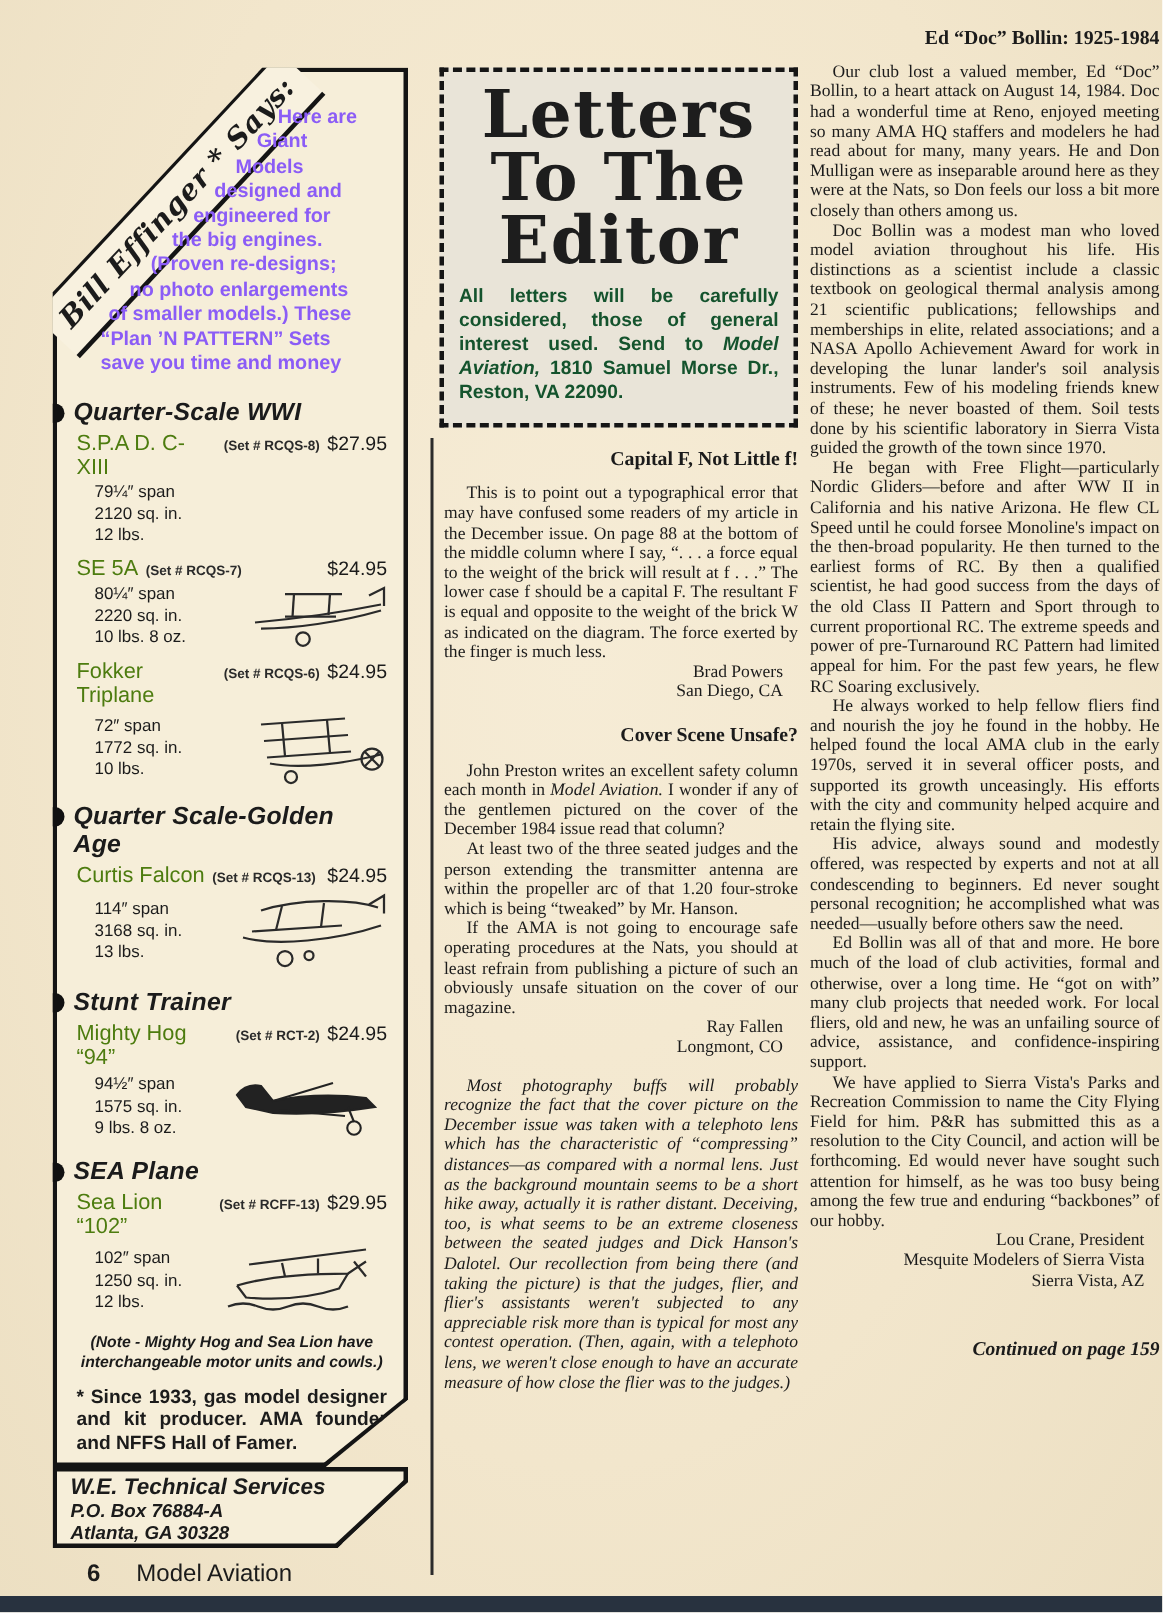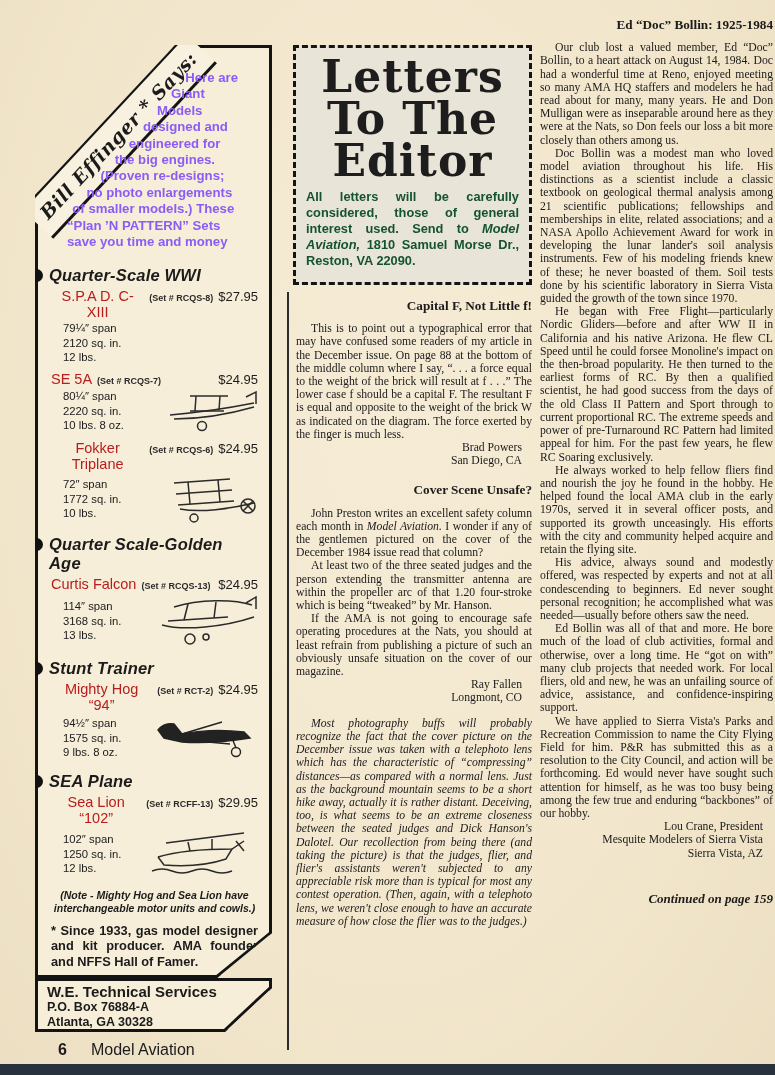--- a/index.html
+++ b/index.html
@@ -33,21 +33,21 @@
     margin:16px; font-family:Liberation Sans, sans-serif; font-weight:bold;
     font-size:13.2px; line-height:16.4px; color:#8b5cf6;
   }
   .sec-title{
     position:relative; font-family:"Liberation Sans", sans-serif; font-weight:bold; font-style:italic;
     font-size:16.5px; margin:10px 0 3px -2px; letter-spacing:.2px; clear:both;
   }
   .bullet{position:absolute; left:-19px; top:3px; width:13px; height:13px; border-radius:50%; background:#111; display:inline-block;}
   .prod{margin:2px 0 6px;}
   .prod-head{display:flex; align-items:baseline; gap:5px; font-family:"Liberation Sans", sans-serif;}
-  .pname{font-size:14.5px; color:#b91c1c;text-align:center;}
+  .pname{font-size:14.5px; color:#4d7c0f;}
   .pset{font-size:9px; font-weight:bold; color:#2a2a2a; white-space:nowrap;}
   .pprice{margin-left:auto; font-weight:normal; font-size:13px;}
   .prod-body{display:flex; justify-content:space-between; align-items:center; margin-top:1px;}
   .specs{font-family:"Liberation Sans", sans-serif; font-size:11.3px; line-height:14.5px; margin-left:12px;}
   .sketch{flex:none; margin-right:-2px;}
   .ad-note{
     font-family:"Liberation Sans", sans-serif; font-weight:bold; font-style:italic;
     font-size:10.5px; line-height:13px; text-align:center; margin:8px 2px 6px; clear:both;
   }
   .ad-footnote{
@@ -61,21 +61,21 @@
   .ad-desc{
     font-family:"Liberation Sans", sans-serif; font-size:11.8px; line-height:15px;
     text-align:justify; margin:11px 0 0;
   }
 
   
   .we-box{position:absolute; left:35px; top:978px; width:237px; height:54px;
     clip-path:polygon(0 0,100% 0,100% 10px,190px 100%,0 100%); background:#f6eed9;}
   .we-border{position:absolute; inset:0; border:3px solid #141414;}
   .we-diag{position:absolute; width:66px; height:3px; background:#141414; left:180px; top:29px; transform:rotate(-43deg);}
-  .we-content{position:absolute; left:12px; top:5px; right:6px; font-family:"Liberation Sans", sans-serif; font-weight:bold;}
+  .we-content{position:absolute; left:12px; top:5px; right:6px; font-family:"Liberation Sans", sans-serif; font-style:italic; font-weight:bold;}
   .we-name{font-size:15px; line-height:17px;}
   .we-line{font-size:12.5px; line-height:14.5px;}
 
   
   .col-rule{position:absolute; left:287px; top:292px; width:2px; height:758px; background:#2b2b2b;}
   .letters-box{
     position:absolute; left:293px; top:45px; width:239px; height:240px; box-sizing:border-box;
     background:#e9e4d8; border:3.5px dashed #151515; padding:8px 10px 0;
   }
   .lt-line{

